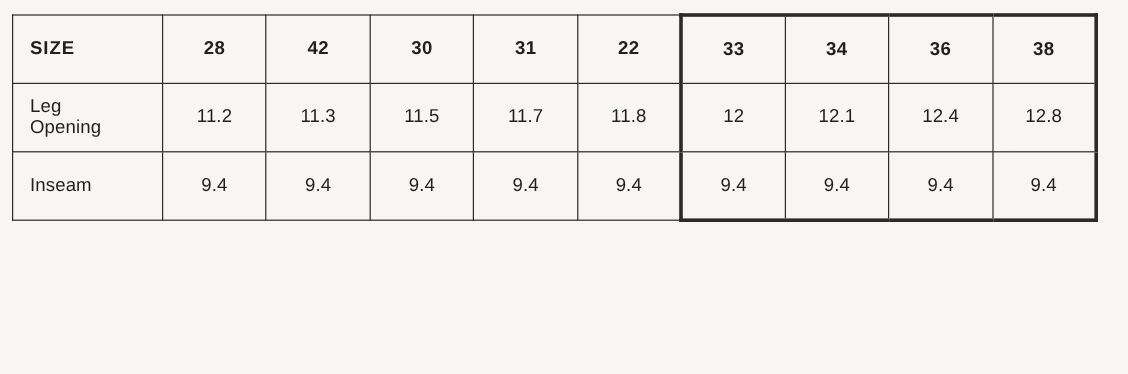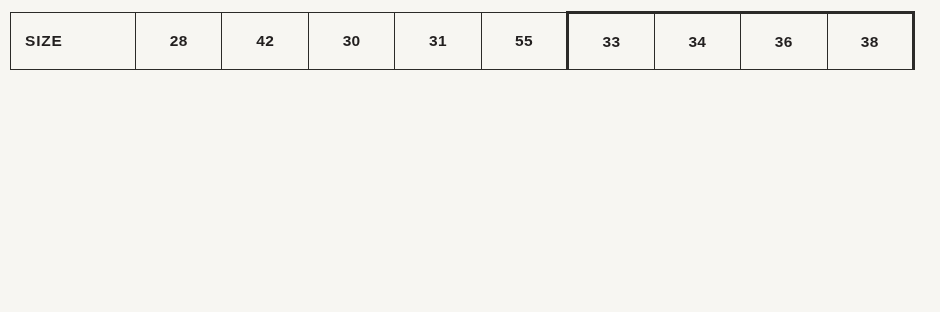--- a/index.html
+++ b/index.html
@@ -83,23 +83,47 @@
 
 <div id="chart-wrap">
   <table class="size-table">
     <thead>
       <tr id="header-row">
         <th class="label-col">SIZE</th>
       <th>28</th>
           <th>42</th>
           <th>30</th>
           <th>31</th>
-          <th>55</th>
+          <th>22</th>
           <th class="group-cell group-start">33</th>
           <th class="group-cell">34</th>
           <th class="group-cell">36</th>
           <th class="group-cell group-end">38</th>
         </tr>
     </thead>
     <tbody id="table-body">
+        <tr>
+          <td class="label-col">Leg Opening</td>
+          <td>11.2</td>
+          <td>11.3</td>
+          <td>11.5</td>
+          <td>11.7</td>
+          <td>11.8</td>
+          <td class="group-cell group-start">12</td>
+          <td class="group-cell">12.1</td>
+          <td class="group-cell">12.4</td>
+          <td class="group-cell group-end">12.8</td>
+        </tr>
+        <tr>
+          <td class="label-col">Inseam</td>
+          <td>9.4</td>
+          <td>9.4</td>
+          <td>9.4</td>
+          <td>9.4</td>
+          <td>9.4</td>
+          <td class="group-cell group-start">9.4</td>
+          <td class="group-cell">9.4</td>
+          <td class="group-cell">9.4</td>
+          <td class="group-cell group-end">9.4</td>
+        </tr>
       </tbody>
   </table>
 </div>
 
 </body></html>

